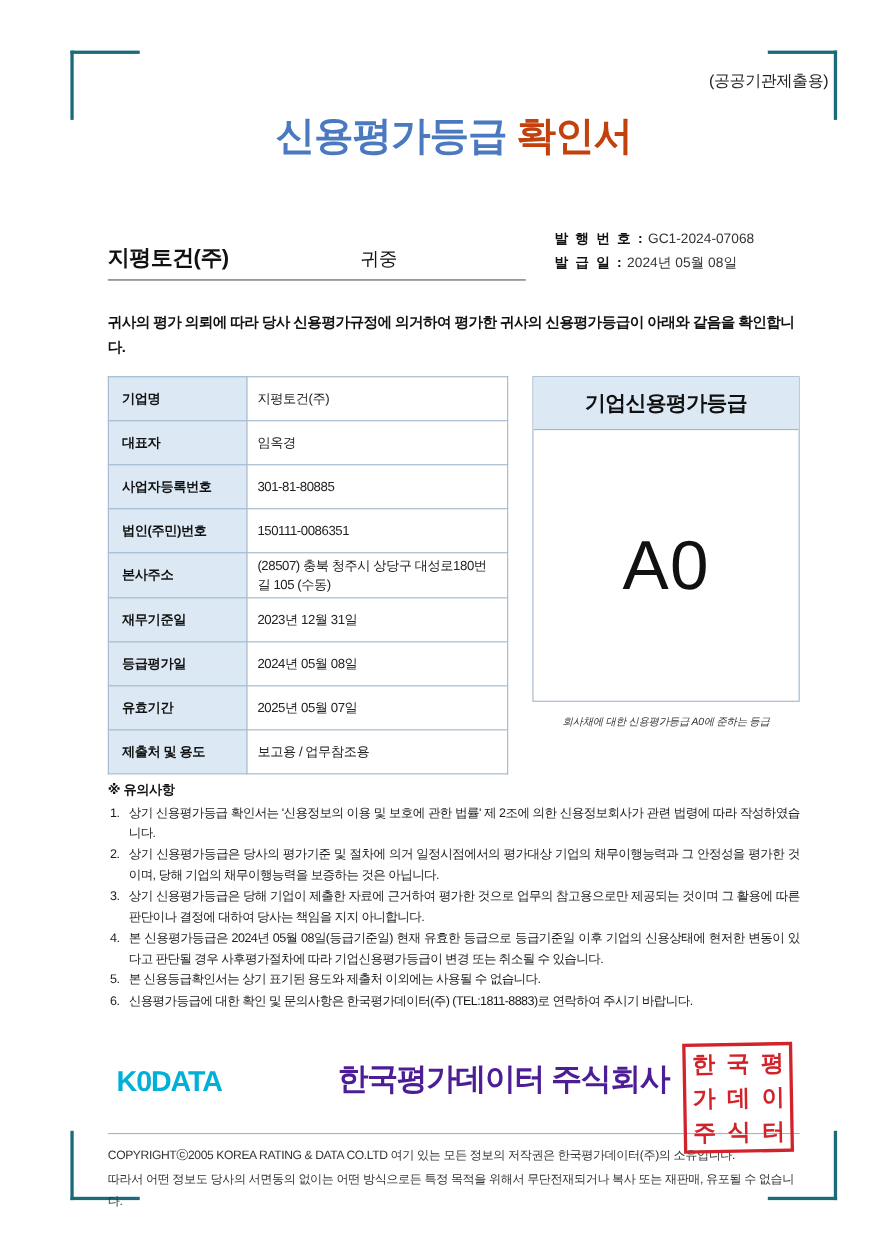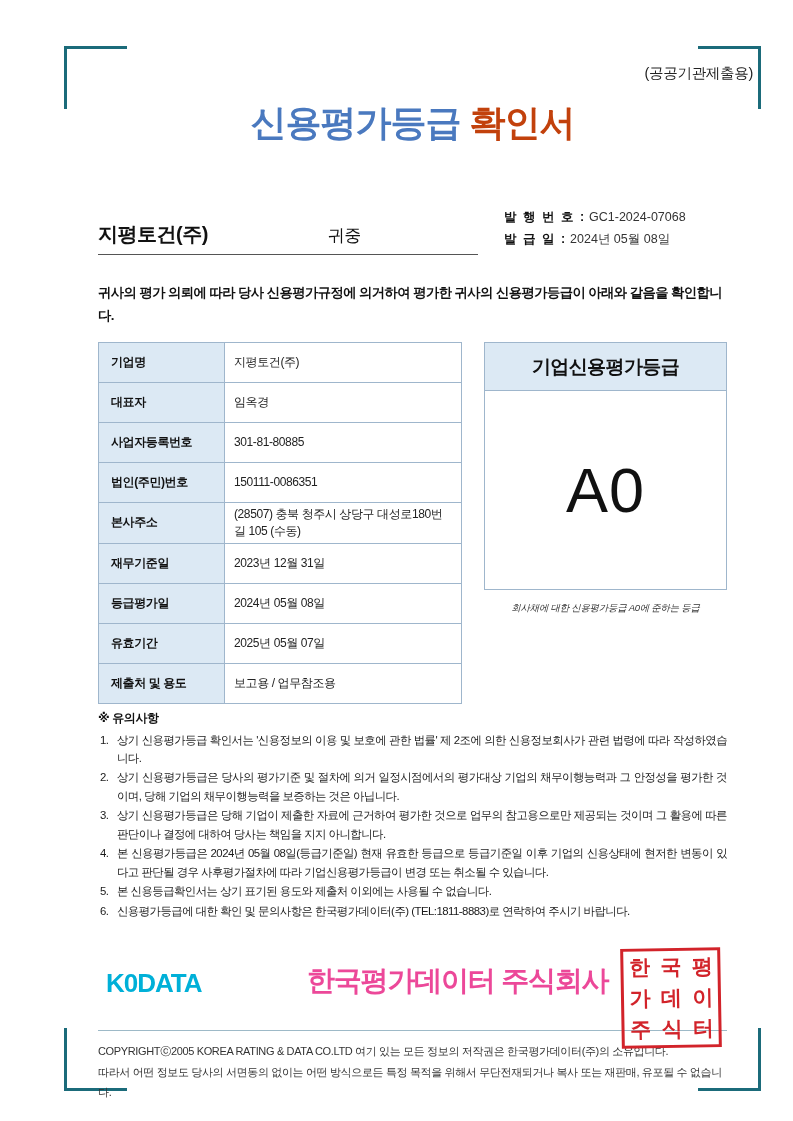--- a/index.html
+++ b/index.html
@@ -146,21 +146,21 @@
     background: #ffffff;
     color: #222;
   }
 
   .grade-box {
     width: 243px;
     border: 1px solid #9fb6cc;
     background: #ffffff;
     display: flex;
     flex-direction: column;
-    height: 248px;
+    height: 296px;
     box-sizing: border-box;
     justify-content: flex-end;
   }
   .grade-header {
     background: #dce9f4;
     border-bottom: 1px solid #9fb6cc;
     text-align: center;
     font-size: 19px;
     font-weight: bold;
     color: #111;
@@ -246,21 +246,21 @@
     color: #00b0d8;
     letter-spacing: -1px;
     font-family: "Liberation Sans", sans-serif;
   }
   .company-signature {
     position: absolute;
     left: 243px;
     top: 16px;
     font-size: 28px;
     font-weight: bold;
-    color: #ec4899;
+    color: #4c1d95;
     letter-spacing: -1.2px;
     white-space: nowrap;
   }
   .seal {
     position: absolute;
     right: 40px;
     top: 2px;
     width: 100px;
     height: 100px;
     border: 3px solid #d2232a;

